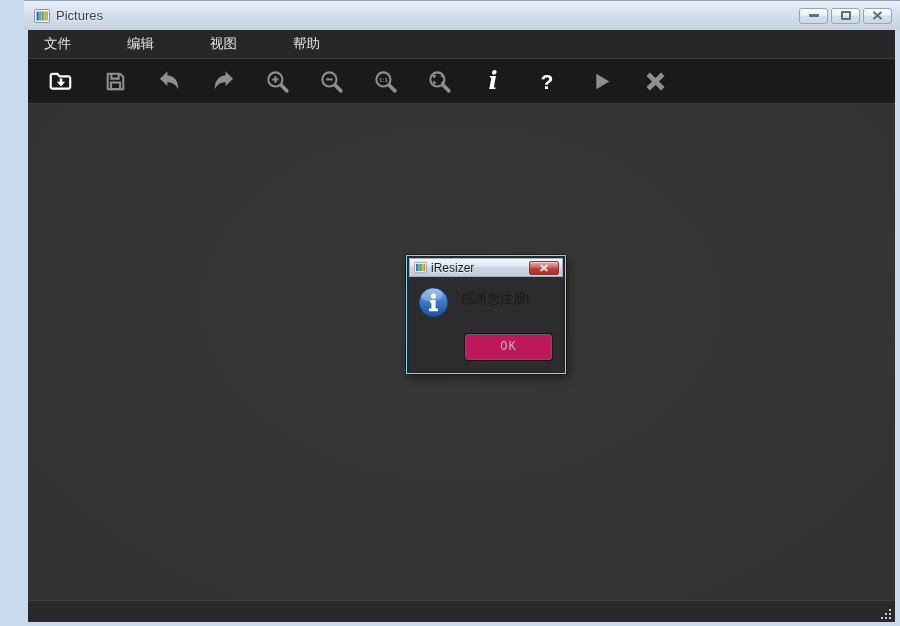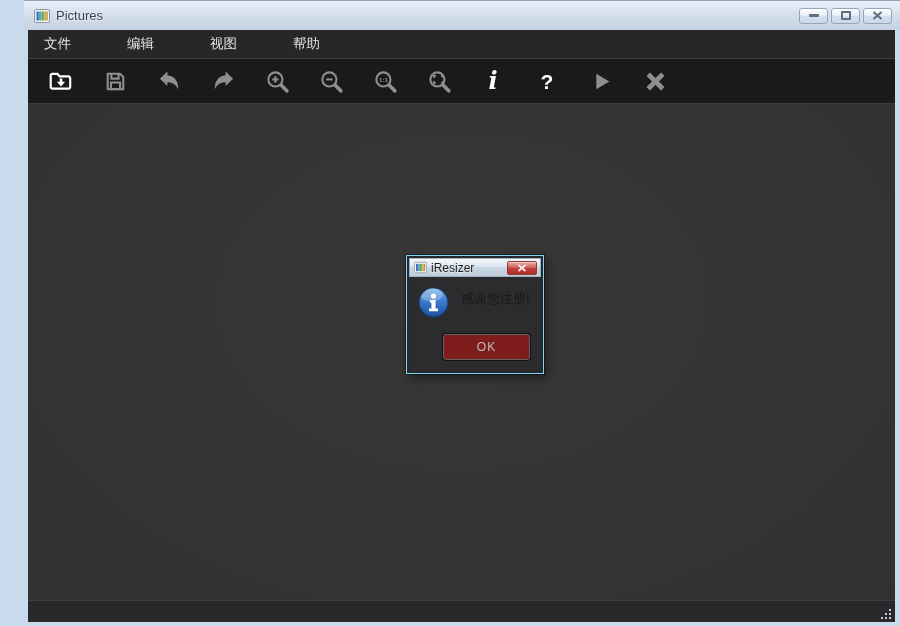--- a/index.html
+++ b/index.html
@@ -46,43 +46,43 @@
              font-size:21px; color:#ffffff; }
 
   .canvas { flex:1; position:relative;
             background:radial-gradient(ellipse at 50% 40%, #383838 0%, #343434 60%, #313131 100%); }
 
   .statusbar { flex:0 0 22px; background:#29292b; border-top:1px solid #3e3e3e;
                display:flex; align-items:flex-end; justify-content:flex-end;
                padding:0 3px 2px 0; }
 
   
-  .dialog { position:absolute; left:378px; top:151px; width:138px; height:119px;
+  .dialog { position:absolute; left:378px; top:151px; width:160px; height:119px;
             border:1px solid #84d7f3; background:#26282a; padding:2px;
             display:flex; flex-direction:column;
             box-shadow:0 0 0 1px rgba(0,0,0,.4), 3px 4px 10px rgba(0,0,0,.45); }
   .dlg-titlebar { flex:0 0 19px; display:flex; align-items:center;
                   padding:0 3px 0 4px; border:1px solid #9fb0c0;
                   background:linear-gradient(#f6f9fc, #dbe4ee 45%, #c9d6e3 50%, #c0cedd); }
   .dlg-titlebar .app-icon { flex:0 0 13px; }
   .dlg-title-text { font-size:12px; color:#1d1d1d; margin-left:4px;
                     text-shadow:0 1px 1px rgba(255,255,255,.7); }
   .dlg-close { margin-left:auto; width:30px; height:14px;
                border:1px solid #8c3c34; border-radius:2px;
                background:linear-gradient(#e9aca4, #d4706a 40%, #c33c36 55%, #ae2f2a);
                box-shadow: inset 0 1px 0 rgba(255,255,255,.45);
                display:flex; align-items:center; justify-content:center; cursor:default; }
   .dlg-body { flex:1; position:relative; background:#2c2c2e; }
   .dlg-info-icon { position:absolute; left:8px; top:9px; }
   .dlg-msg { position:absolute; left:52px; top:13px; font-size:13px; color:#191919; }
   .dlg-ok { position:absolute; right:11px; top:57px; width:87px; height:26px;
-            background:#7f1d1d; border:1px solid #616163; border-radius:3px;
+            background:#be185d; border:1px solid #616163; border-radius:3px;
             box-shadow:0 0 0 1px #141414;
             color:#bebebe; font-size:12px; letter-spacing:1px;
-            font-family:Liberation Sans, sans-serif; cursor:default; }
+            font-family:Liberation Mono, monospace; cursor:default; }
 </style>
 </head>
 <body>
 
 <svg width="0" height="0" style="position:absolute">
   <defs>
     <g id="appicon">
       <rect x="0.5" y="1.5" width="15" height="13" rx="1.5" fill="#f2f4f6" stroke="#8a96a4"></rect>
       <rect x="2.5" y="3.5" width="2.2" height="9" fill="#3a68b0"></rect>
       <rect x="5.0" y="3.5" width="2.2" height="9" fill="#52a0d8"></rect>

